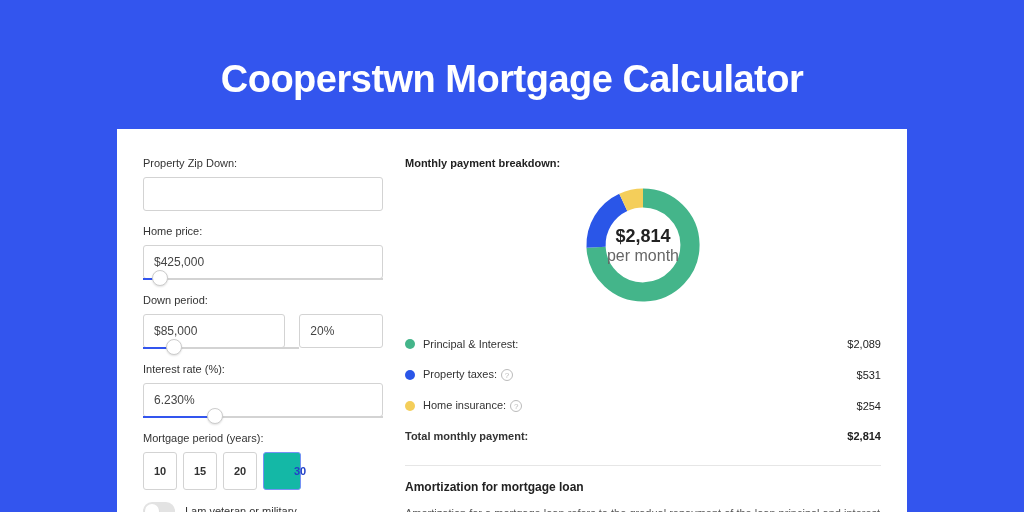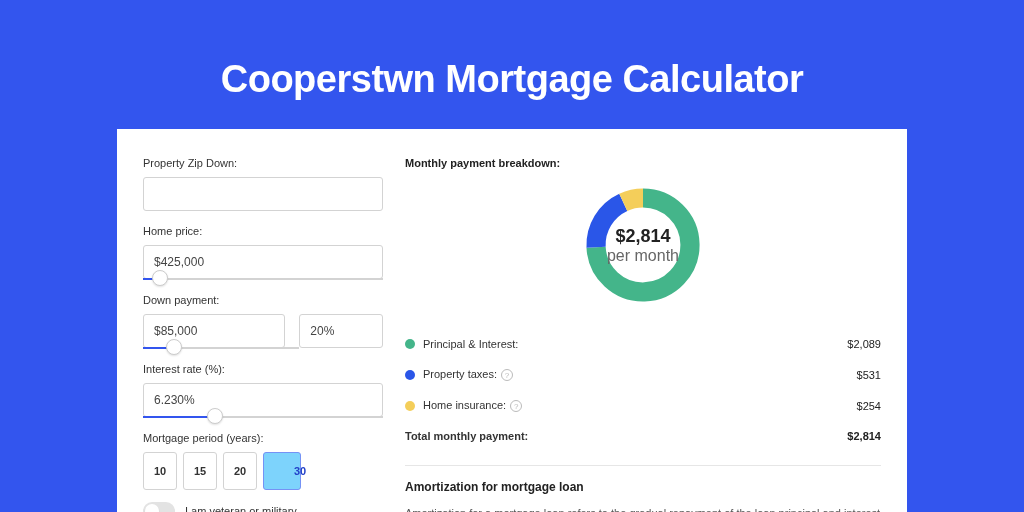--- a/index.html
+++ b/index.html
@@ -12,21 +12,21 @@
   .text-input { width: 100%; height: 32px; border: 1px solid #d3d3d3; border-radius: 3px; padding: 16px 10px; font-size: 12px; color: #444; }
   .field-group { margin-bottom: 14px; position: relative; }
   .slider-track { height: 2px; background: #d3d3d3; position: relative; margin-top: -1px; }
   .slider-fill { height: 2px; background: #3355ee; position: absolute; left: 0; top: 0; }
   .slider-thumb { width: 16px; height: 16px; background: #fff; border: 1px solid #ccc; border-radius: 50%; position: absolute; top: -8px; box-shadow: 0 1px 2px rgba(0,0,0,0.12); }
   .dp-row { display: flex; gap: 14px; justify-content: flex-end; }
   .dp-row .text-input:first-child { flex: 1.95; }
   .dp-row .text-input:last-child { flex: 1; }
   .period-row { display: flex; gap: 6px; }
   .period-btn { width: 34px; height: 38px; border: 1px solid #d3d3d3; border-radius: 3px; background: #fff; font-size: 11px; font-weight: 600; color: #333; display: flex; align-items: center; justify-content: center; cursor: pointer; }
-  .period-btn.active { background: #7dd3fc; border-color: #7592f5; color: #2240c8; padding-left: 36px; }
+  .period-btn.active { background: #14b8a6; border-color: #7592f5; color: #2240c8; padding-left: 36px; }
   .toggle-row { display: flex; align-items: center; gap: 10px; margin-top: 12px; }
   .toggle { width: 32px; height: 18px; background: #e3e3e3; border-radius: 10px; position: relative; }
   .toggle-knob { width: 14px; height: 14px; background: #fff; border-radius: 50%; position: absolute; left: 2px; top: 2px; box-shadow: 0 1px 1px rgba(0,0,0,0.2); }
   .toggle-label { font-size: 11px; color: #333; }
   .breakdown-title { font-size: 11px; font-weight: 700; color: #222; margin-bottom: 14px; }
   .donut-wrap { display: flex; justify-content: center; margin-bottom: 22px; margin-top: 2px; }
   .donut { position: relative; width: 124px; height: 124px; }
   .donut svg { width: 124px; height: 124px; }
   .donut-center { position: absolute; inset: 0; display: flex; flex-direction: column; align-items: center; justify-content: center; }
   .donut-amount { font-size: 18px; font-weight: 700; color: #222; }
@@ -63,21 +63,21 @@
     <div class="field-group">
       <label class="field-label">Home price:</label>
       <input class="text-input" value="$425,000" style="">
       <div class="slider-track">
         <div class="slider-fill" id="hp-fill" style="width: 7%;"></div>
         <div class="slider-thumb" id="hp-thumb" style="left: calc(7% - 8px);"></div>
       </div>
     </div>
 
     <div class="field-group">
-      <label class="field-label">Down payment:</label>
+      <label class="field-label">Down period:</label>
       <div class="dp-row">
         <input class="text-input" value="$85,000" style="">
         <input class="text-input" value="20%" style="">
       </div>
       <div class="slider-track" style="width:65%;">
         <div class="slider-fill" id="dp-fill" style="width: 20%;"></div>
         <div class="slider-thumb" id="dp-thumb" style="left: calc(20% - 8px);"></div>
       </div>
     </div>
 

